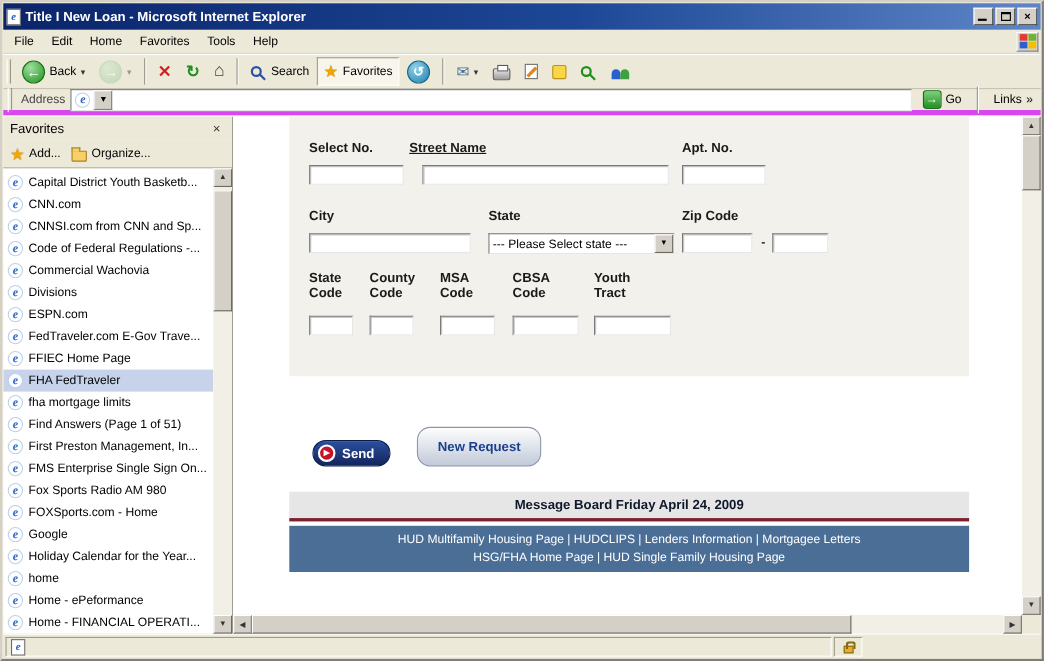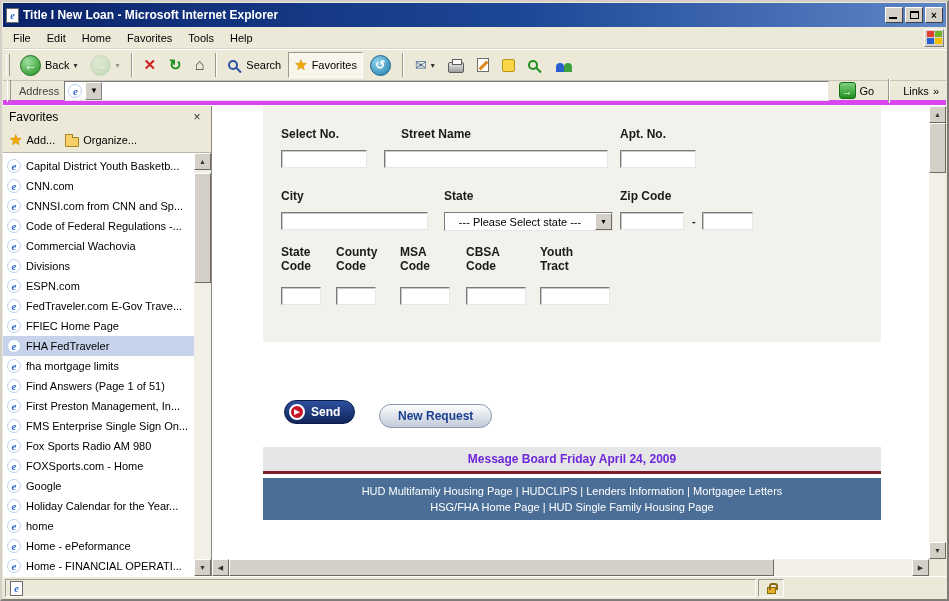--- a/index.html
+++ b/index.html
@@ -93,29 +93,29 @@
   .hscroll{position:absolute;left:0;bottom:0;right:17px;height:17px;background:#f2f0e6;}
   .hthumb{position:absolute;top:0;height:17px;background:#d4d0c8;border:1px solid;border-color:#fff #6d6a60 #6d6a60 #fff;}
   .corner{position:absolute;right:0;bottom:0;width:17px;height:17px;background:#ece9d8;}
 
   
   .form-panel{position:absolute;left:51px;top:0;width:618px;height:236px;background:#f2f1ec;}
   .flabel{position:absolute;font-weight:bold;font-size:12px;color:#1a1a1a;white-space:pre-line;line-height:14px;}
   .tx{position:absolute;height:18px;background:#fff;border:1px solid;border-color:#7a7a7a #e6e6e6 #e6e6e6 #7a7a7a;box-shadow:inset 1px 1px 0 #c8c8c8;font-size:11px;font-family:"Liberation Sans",sans-serif;padding:0 2px;outline:none;}
   .zip-dash{position:absolute;font-weight:bold;color:#1a1a1a;}
   .selbox{position:absolute;height:19px;background:#fff;border:1px solid;border-color:#7a7a7a #e6e6e6 #e6e6e6 #7a7a7a;display:flex;align-items:center;font-size:11px;}
-  .selbox .val{flex:1;padding:0 3px;white-space:nowrap;overflow:hidden;text-align:center;}
+  .selbox .val{flex:1;padding:0 3px;white-space:nowrap;overflow:hidden;}
   .selbox .arrow{width:17px;height:17px;background:#d4d0c8;border:1px solid;border-color:#fff #6d6a60 #6d6a60 #fff;display:flex;align-items:center;justify-content:center;font-size:7px;}
 
   .btn-send{position:absolute;left:72px;top:294px;height:24px;padding:0 14px 0 4px;border-radius:12px;background:linear-gradient(#2c4f9e,#12255c);border:1px solid #0b1d47;color:#fff;font-weight:bold;font-size:12px;display:flex;align-items:center;gap:6px;font-family:"Liberation Sans",sans-serif;}
   .send-ic{width:16px;height:16px;border-radius:50%;background:#c41425;border:2px solid #fff;color:#fff;font-size:7px;display:flex;align-items:center;justify-content:center;}
-  .btn-newreq{position:absolute;left:167px;top:298px;height:24px;padding:0 18px;border-radius:12px;background:linear-gradient(#fdfdfd,#c2cad9);border:1px solid #8b97ad;color:#1b3f8f;font-weight:bold;font-size:12px;font-family:"Liberation Sans",sans-serif;}
+  .btn-newreq{position:absolute;left:167px;top:282px;height:36px;padding:0 18px;border-radius:12px;background:linear-gradient(#fdfdfd,#c2cad9);border:1px solid #8b97ad;color:#1b3f8f;font-weight:bold;font-size:12px;font-family:"Liberation Sans",sans-serif;}
 
   .msg-band{position:absolute;left:51px;top:341px;width:618px;height:27px;background:#e6e6e6;border-bottom:3px solid #7d1f2e;display:flex;align-items:center;justify-content:center;}
-  .msg-band span{color:#6d28d9;font-weight:bold;font-size:12px;}
+  .msg-band span{color:#0f172a;font-weight:bold;font-size:12px;}
   .footer-band{position:absolute;left:51px;top:372px;width:618px;height:42px;background:#4a6e96;color:#fff;font-size:11px;text-align:center;display:flex;flex-direction:column;justify-content:center;gap:4px;}
 
   
   .statusbar{height:22px;flex:0 0 22px;background:#ece9d8;display:flex;gap:2px;padding:2px 2px 1px;border-top:1px solid #fff;}
   .st-panel{border:1px solid;border-color:#9d9a8f #fff #fff #9d9a8f;display:flex;align-items:center;padding:0 4px;gap:4px;}
   .st-main{flex:1;}
   .st-lock{flex:0 0 26px;justify-content:center;}
   .st-zone{flex:0 0 158px;margin-top:44px;}
   .lock-body{width:9px;height:7px;background:#e8b028;border:1px solid #8a6a10;position:relative;margin-top:4px;}
   .lock-body::before{content:'';position:absolute;top:-5px;left:1px;width:5px;height:5px;border:2px solid #8a6a10;border-bottom:none;border-radius:3px 3px 0 0;}
@@ -340,21 +340,21 @@
           <div class="sb-btn" style="bottom:0;">▼</div>
         </div>
       </div>
     </div>
 
     <div class="content-frame">
       <div class="page">
 
         <div class="form-panel">
           <span class="flabel" style="left:18px;top:21px;">Select No.</span>
-          <span class="flabel" style="left:138px;top:21px;">Street Name</span>
+          <span class="flabel" style="left:109px;top:21px;text-decoration:underline;">Street Name</span>
           <span class="flabel" style="left:357px;top:21px;">Apt. No.</span>
           <input class="tx" style="left: 18px; top: 44px; width: 86px;">
           <input class="tx" style="left: 121px; top: 44px; width: 224px;">
           <input class="tx" style="left: 357px; top: 44px; width: 76px;">
 
           <span class="flabel" style="left:18px;top:83px;">City</span>
           <span class="flabel" style="left:181px;top:83px;">State</span>
           <span class="flabel" style="left:357px;top:83px;">Zip Code</span>
           <input class="tx" style="left: 18px; top: 106px; width: 147px;">
           <span class="selbox" style="left:181px;top:106px;width:169px;">

